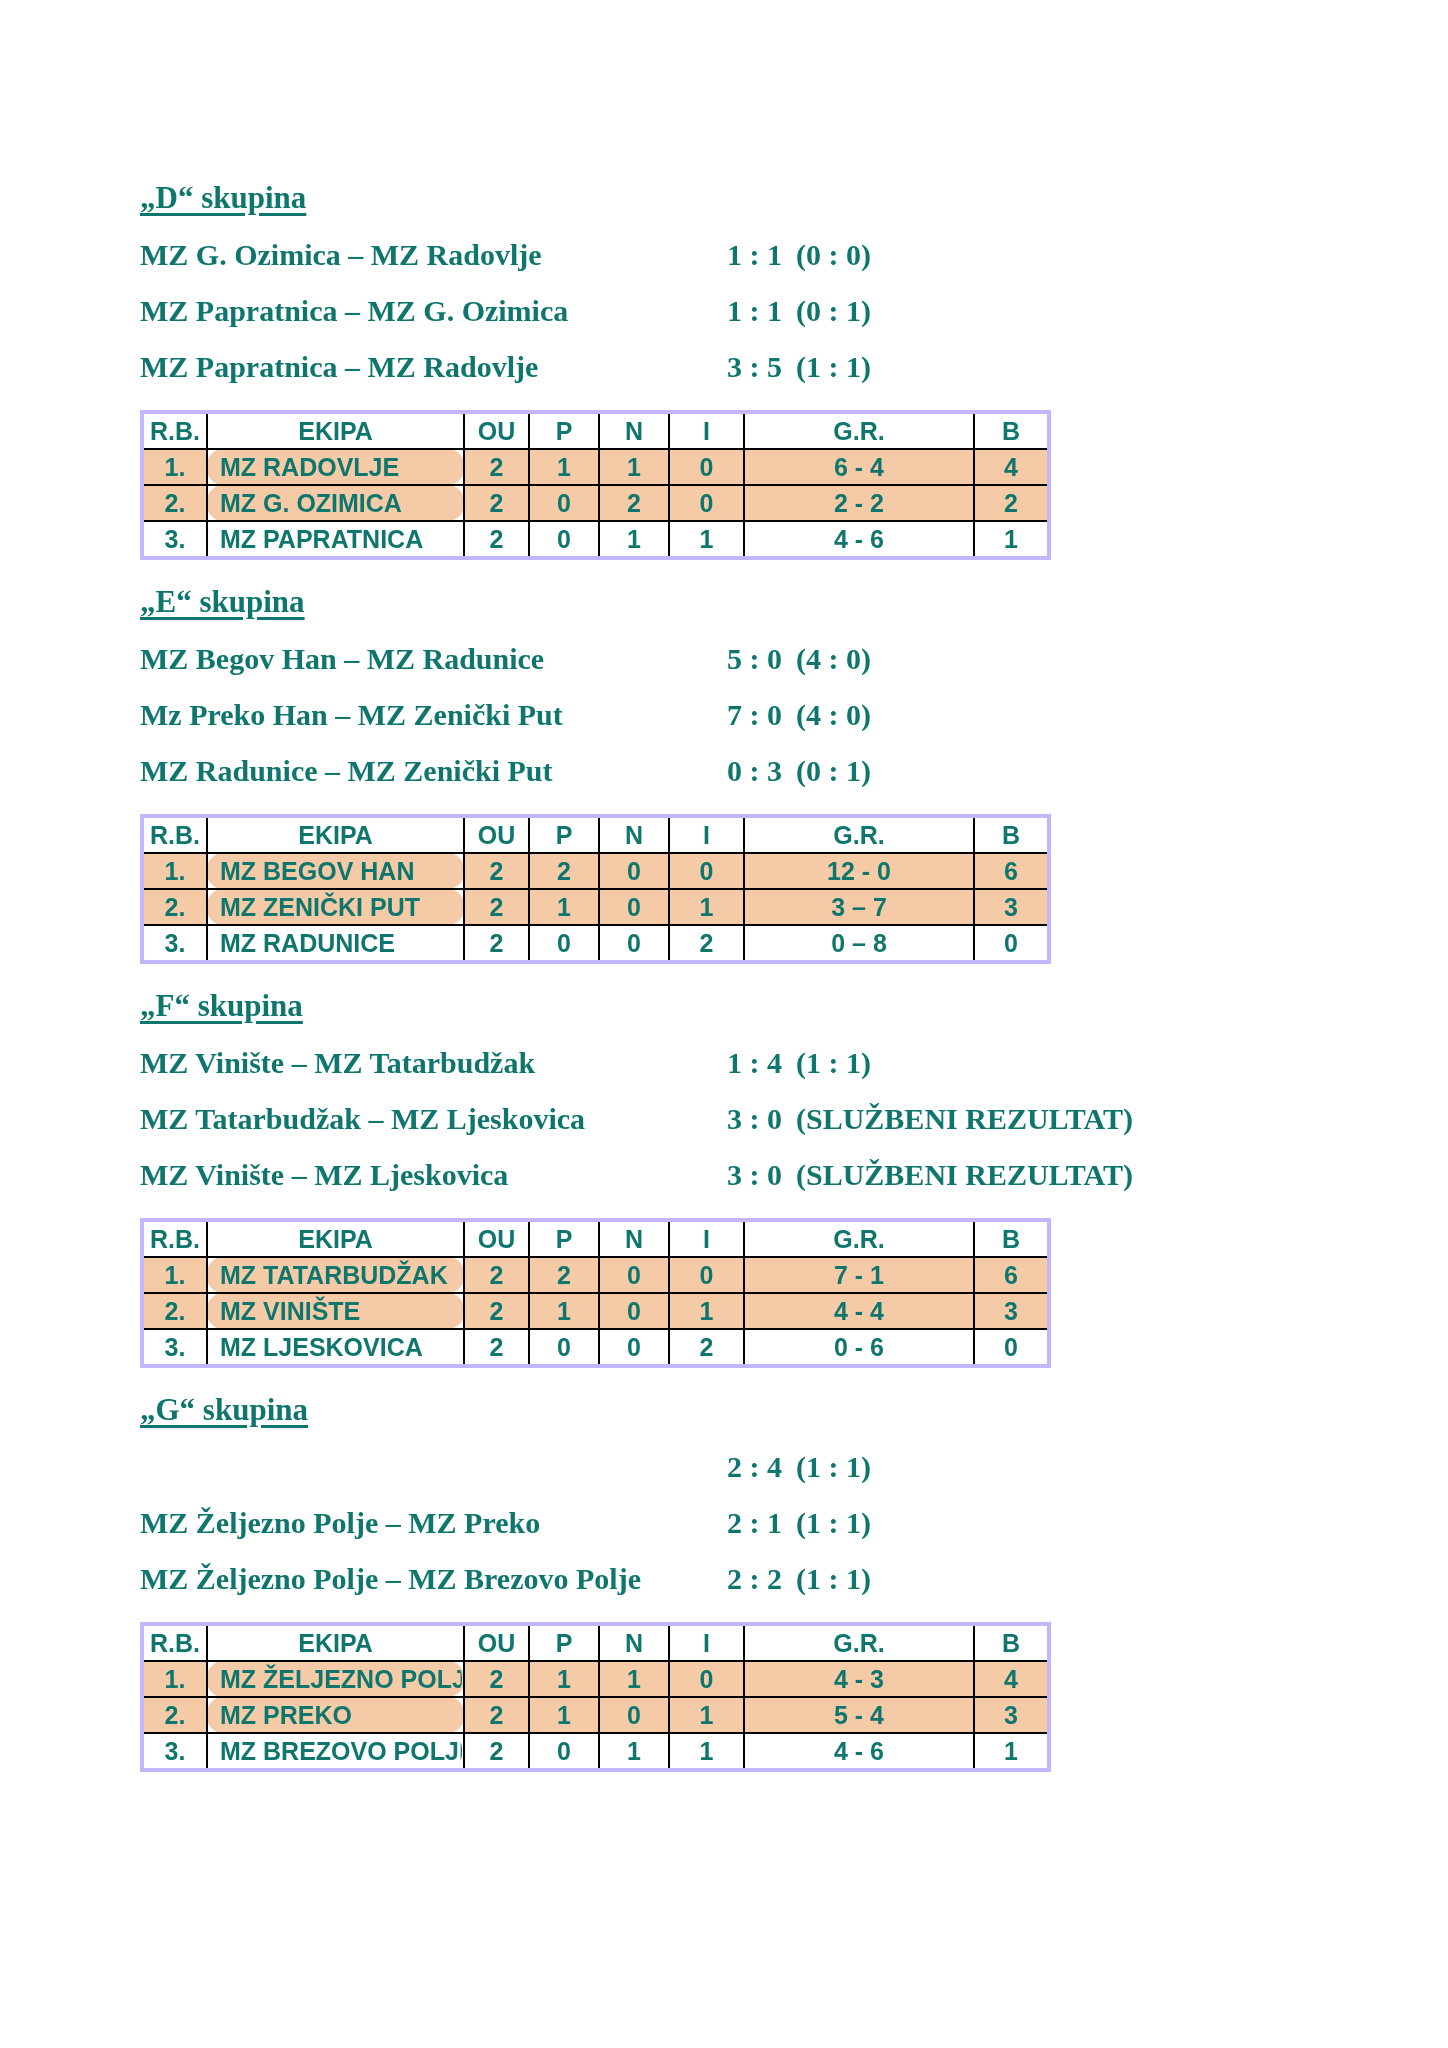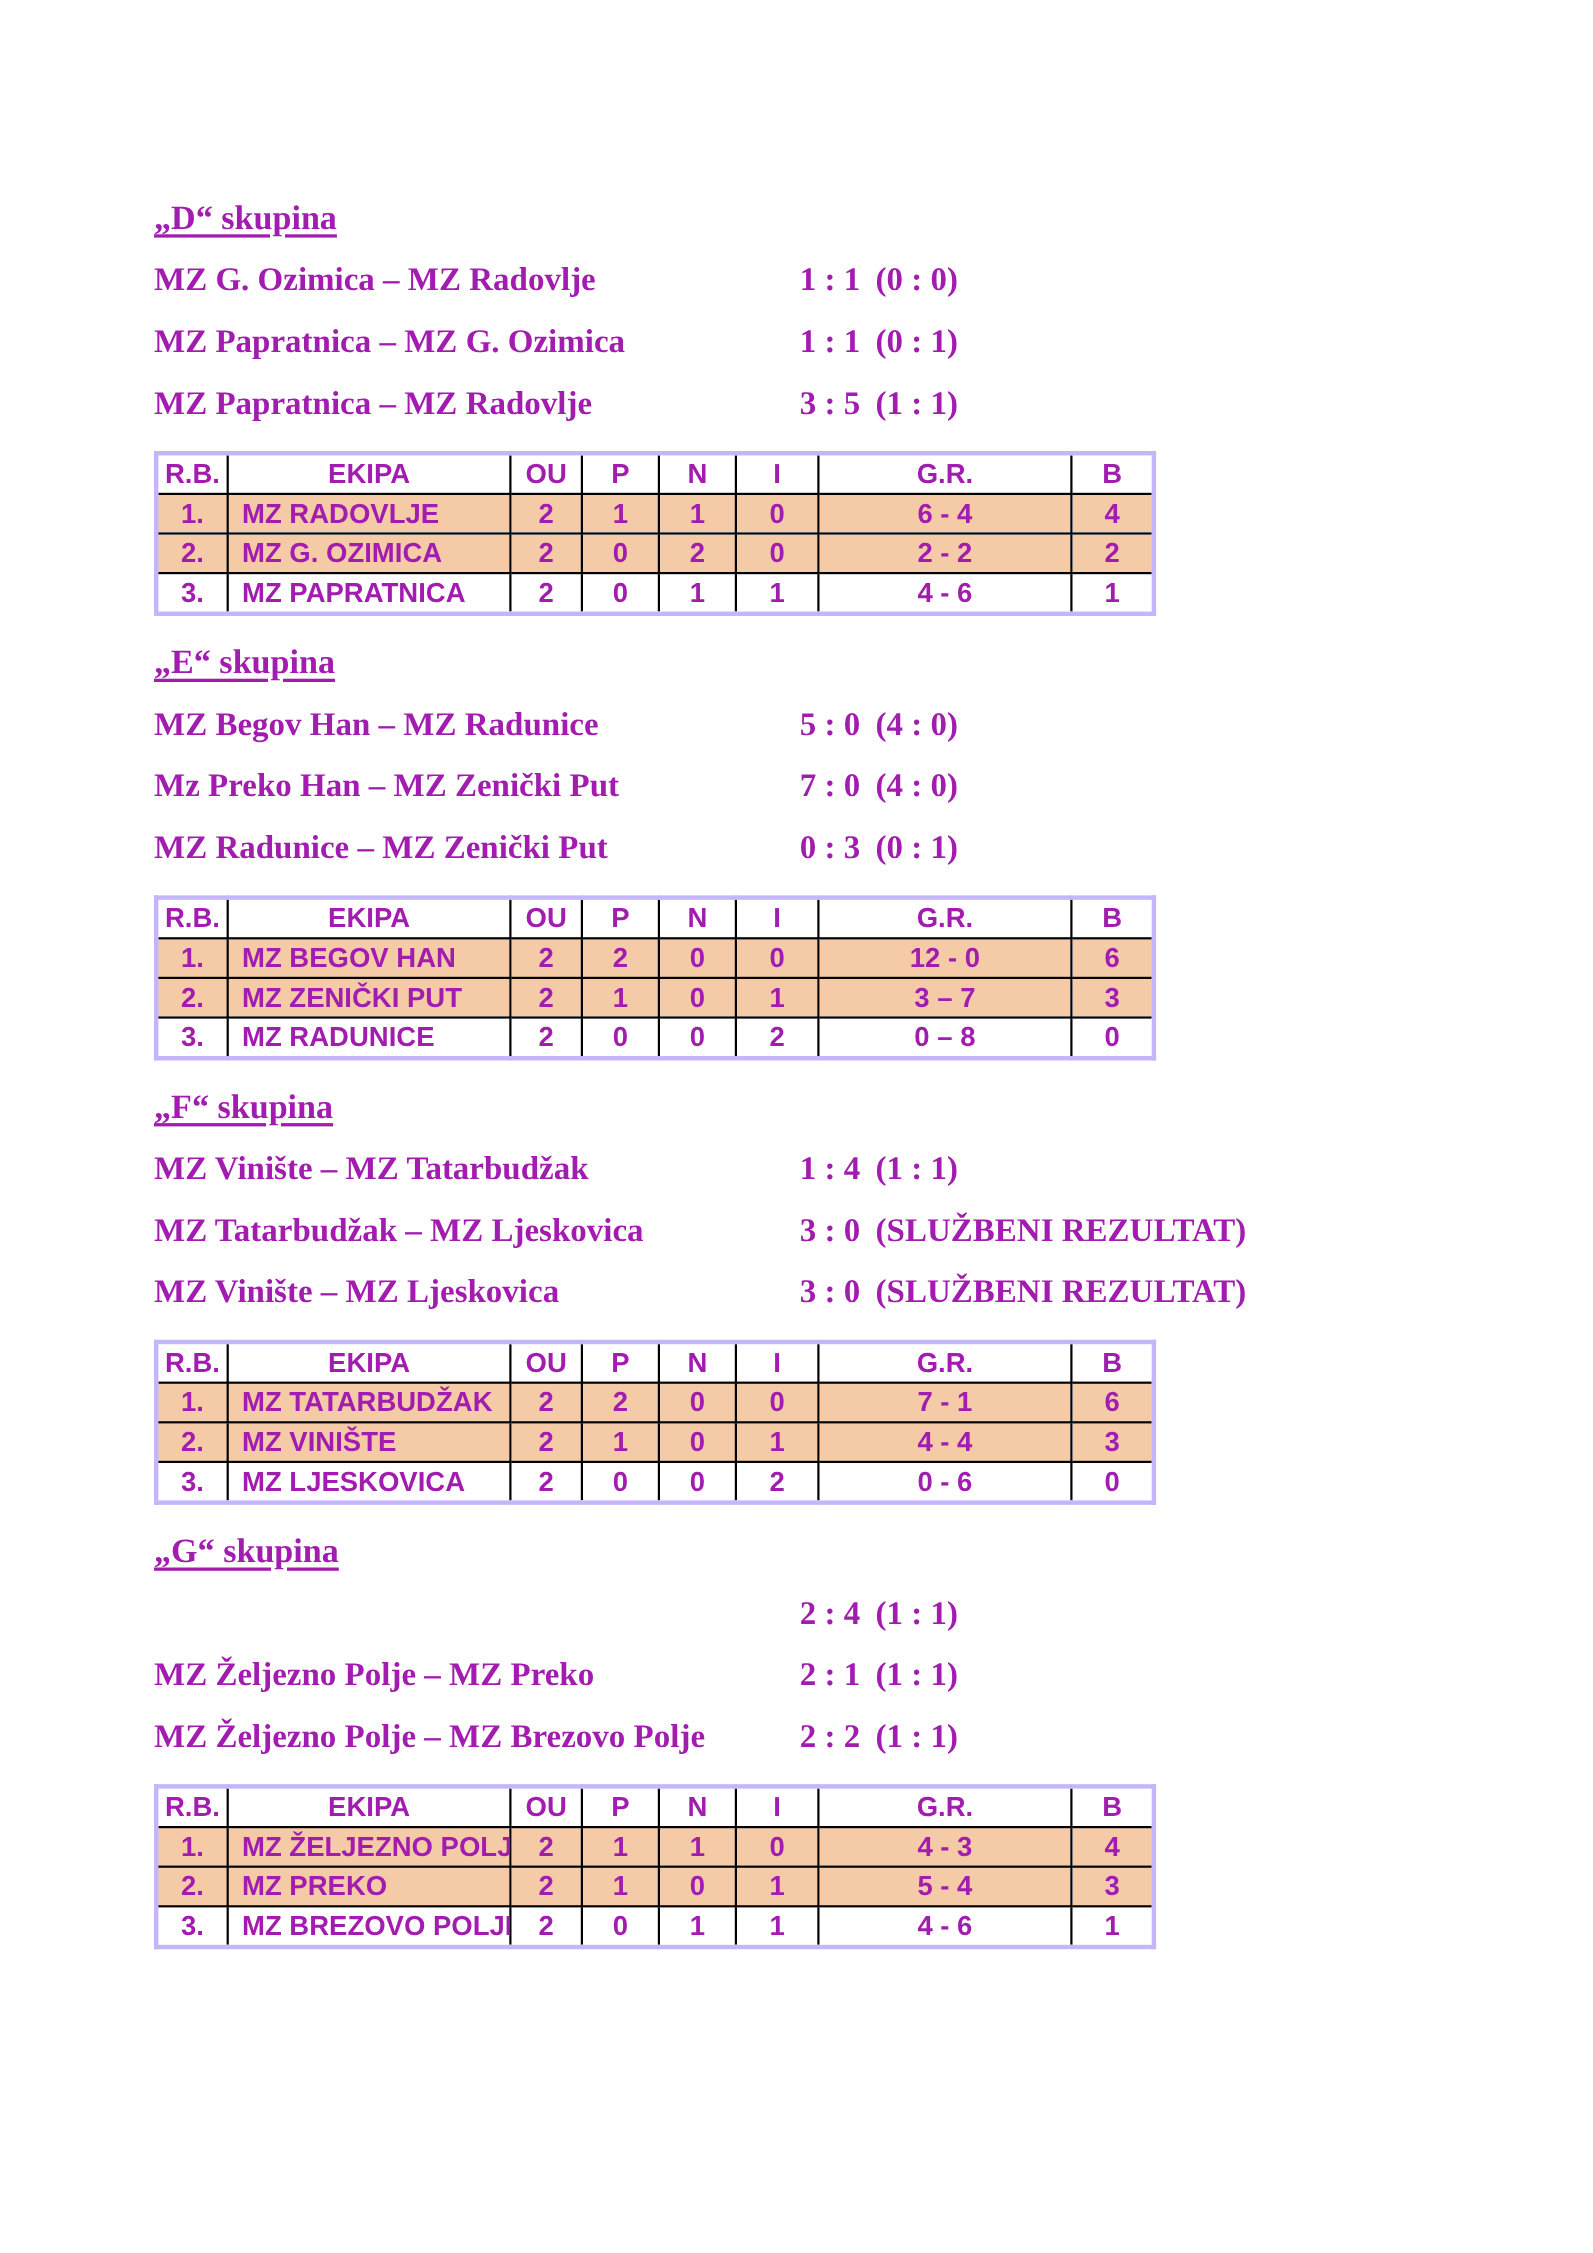--- a/index.html
+++ b/index.html
@@ -3,21 +3,21 @@
 <meta charset="utf-8">
 <style>
   html,body { margin:0; padding:0; background:#e8e8e8; }
   .page {
     position: relative;
     width: 1448px;
     height: 2048px;
     background: #ffffff;
     box-sizing: border-box;
     padding: 178px 0 0 140px;
-    color: #a21caf;
+    color: #0f766e;
     overflow: hidden;
   }
   .group { margin: 0 0 22px 0; }
   .group-heading {
     font-family: "Liberation Serif", "DejaVu Serif", serif;
     font-weight: bold;
     font-size: 31px;
     line-height: 40px;
     margin: 0 0 18px 0;
     display: inline-block;
@@ -58,20 +58,21 @@
     font-weight: bold;
     font-size: 25px;
     text-align: center;
     vertical-align: middle;
     overflow: hidden;
     white-space: nowrap;
   }
   table.standings td.ekipa-cell {
     text-align: left;
     padding-left: 12px;
+    border-radius: 16px;
   }
   
 </style>
 </head>
 <body>
 
 <div class="page">
 
   <section class="group">
     <h2 class="group-heading">„D“ skupina</h2>

